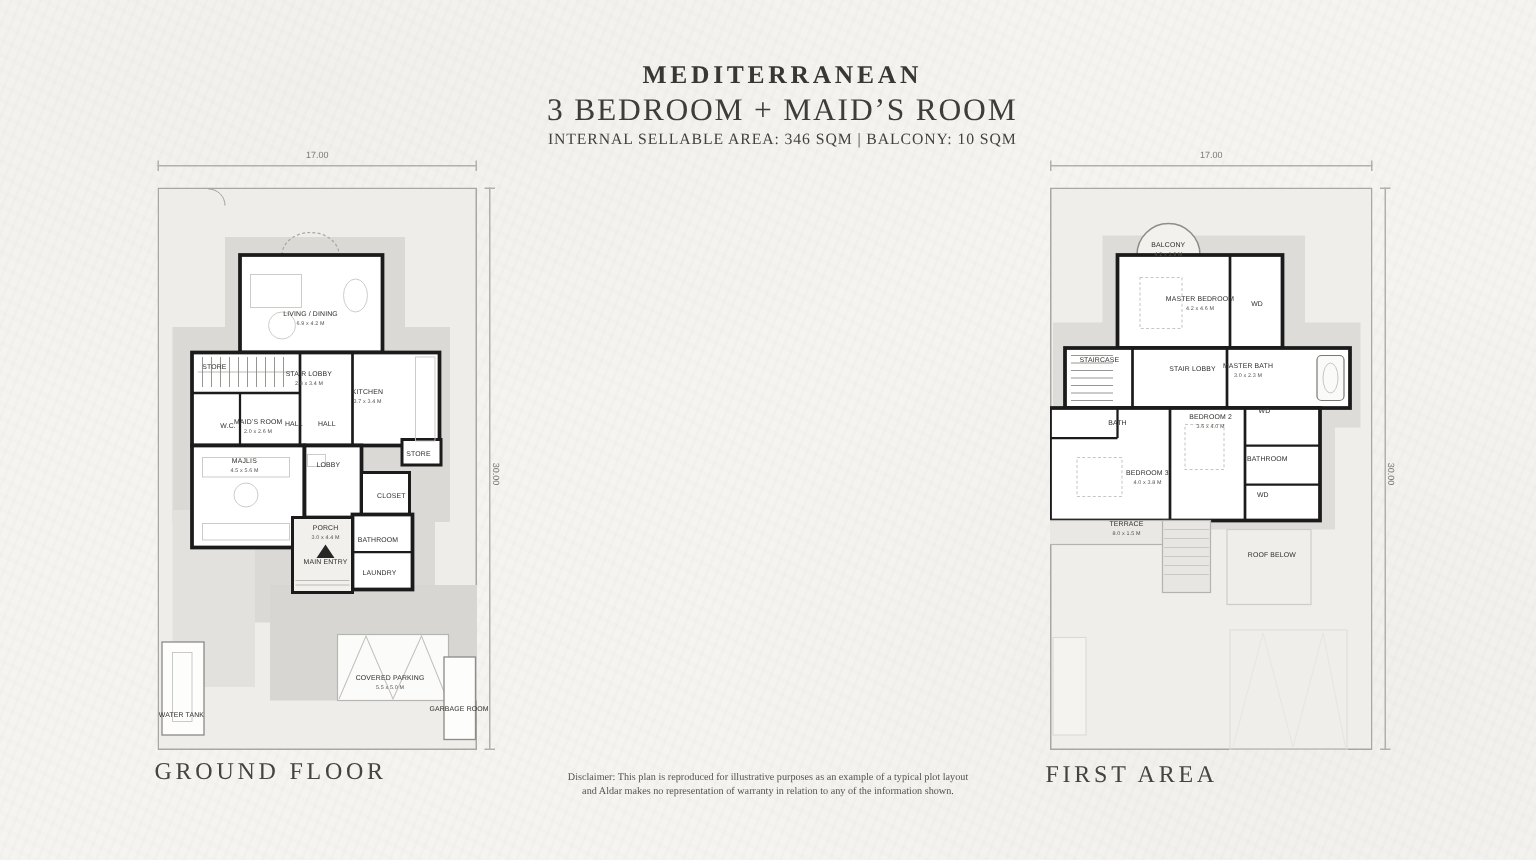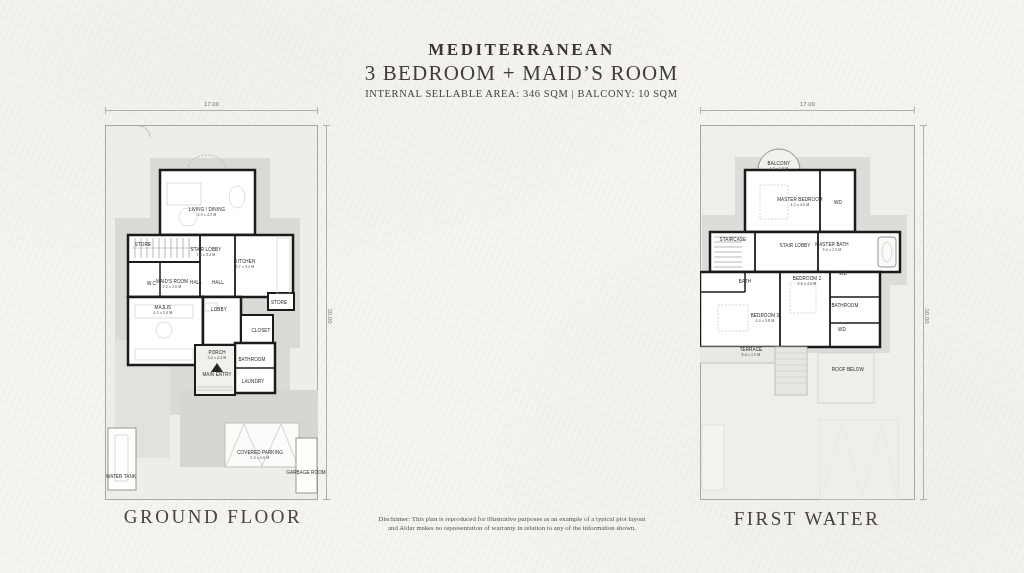--- a/index.html
+++ b/index.html
@@ -10,21 +10,21 @@
       radial-gradient(700px 500px at 85% 80%, rgba(0,0,0,0.02), transparent 60%),
       repeating-linear-gradient(113deg, rgba(120,115,105,0.022) 0 2px, transparent 2px 6px),
       repeating-linear-gradient(27deg, rgba(120,115,105,0.016) 0 3px, transparent 3px 9px),
       #f5f4f1;
     font-family:"Liberation Serif", serif;color:#3e3b37;
   }
   .hdr{position:absolute;left:0;right:0;text-align:center;padding-left:19px;}
   .hdr-title{top:40px;font-size:17px;font-weight:bold;letter-spacing:2.5px;color:#3a3733;}
   .hdr-sub{top:61px;font-size:21px;letter-spacing:1.2px;color:#403d39;}
   .hdr-area{top:88px;font-size:10.5px;letter-spacing:0.6px;color:#45423e;}
-  .caption{position:absolute;font-size:19px;letter-spacing:2.5px;color:#47443f;text-align:center;width:220px;}
+  .caption{position:absolute;font-size:16px;letter-spacing:2.5px;color:#47443f;text-align:left;width:220px;}
   .cap-gf{left:103px;top:506px;}
   .cap-ff{left:697px;top:508px;}
   .disclaimer{position:absolute;left:262px;width:500px;top:515px;text-align:center;font-size:6.8px;line-height:1.3;color:#55524e;}
   .plan{position:absolute;}
   .plan-ground{left:105px;top:125px;width:213px;height:375px;}
   .plan-first{left:700px;top:125px;width:215px;height:375px;}
   .plan svg{position:absolute;left:0;top:0;width:100%;height:100%;}
   .labels{position:absolute;left:0;top:0;right:0;bottom:0;}
   .room-label{position:absolute;transform:translate(-50%,-50%);text-align:center;
     font-family:"Liberation Sans", sans-serif;font-size:4.6px;line-height:1.25;
@@ -219,18 +219,18 @@
       <div class="room-label" style="left: 66.5%; top: 39.7%;"><span>WD</span></div>
       <div class="room-label" style="left: 67.4%; top: 48.3%;"><span>BATHROOM</span></div>
       <div class="room-label" style="left: 66%; top: 54.7%;"><span>WD</span></div>
       <div class="room-label" style="left: 30.2%; top: 51.5%;"><span>BEDROOM 3</span><span class="room-dims">4.0 x 3.8 M</span></div>
       <div class="room-label" style="left: 23.7%; top: 60.5%;"><span>TERRACE</span><span class="room-dims">8.0 x 1.5 M</span></div>
       <div class="room-label" style="left: 68.8%; top: 65.3%;"><span>ROOF BELOW</span></div>
     </div>
 </div>
 
 <div class="caption cap-gf">GROUND FLOOR</div>
-<div class="caption cap-ff">FIRST WATER</div>
+<div class="caption cap-ff">FIRST AREA</div>
 
 <div class="disclaimer">
   <div>Disclaimer: This plan is reproduced for illustrative purposes as an example of a typical plot layout</div>
   <div>and Aldar makes no representation of warranty in relation to any of the information shown.</div>
 </div>
 
 </body></html>

